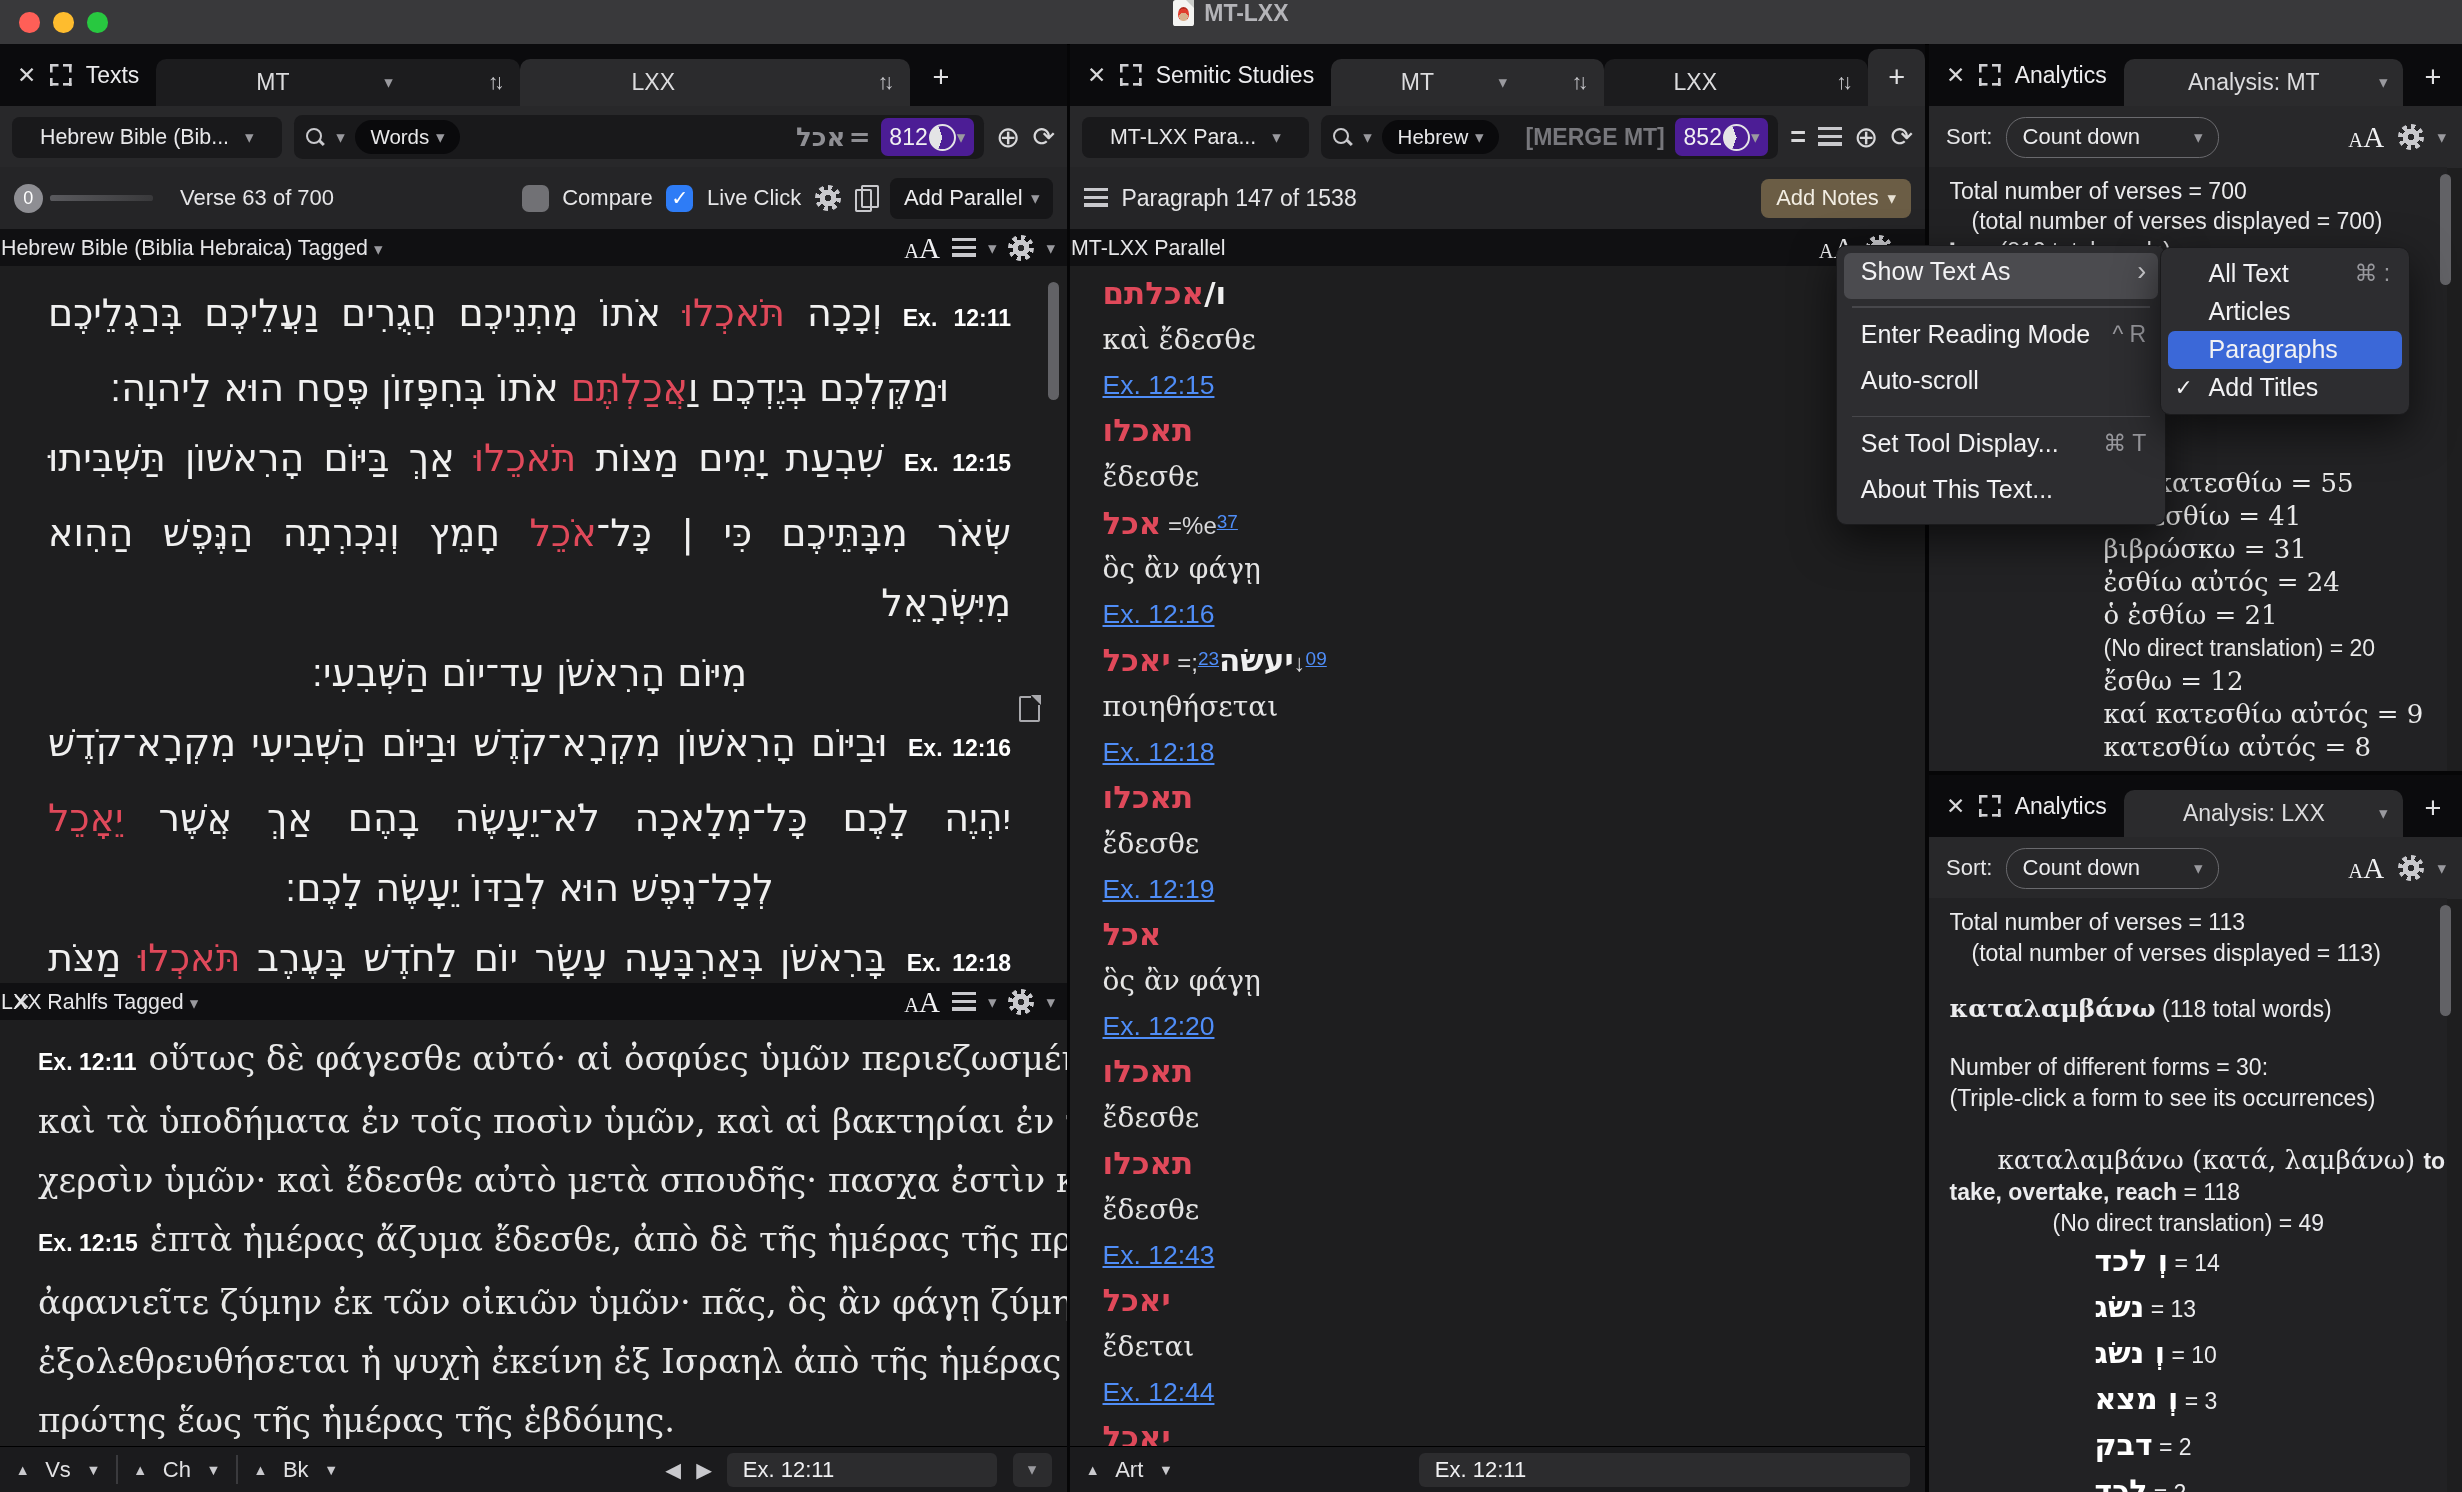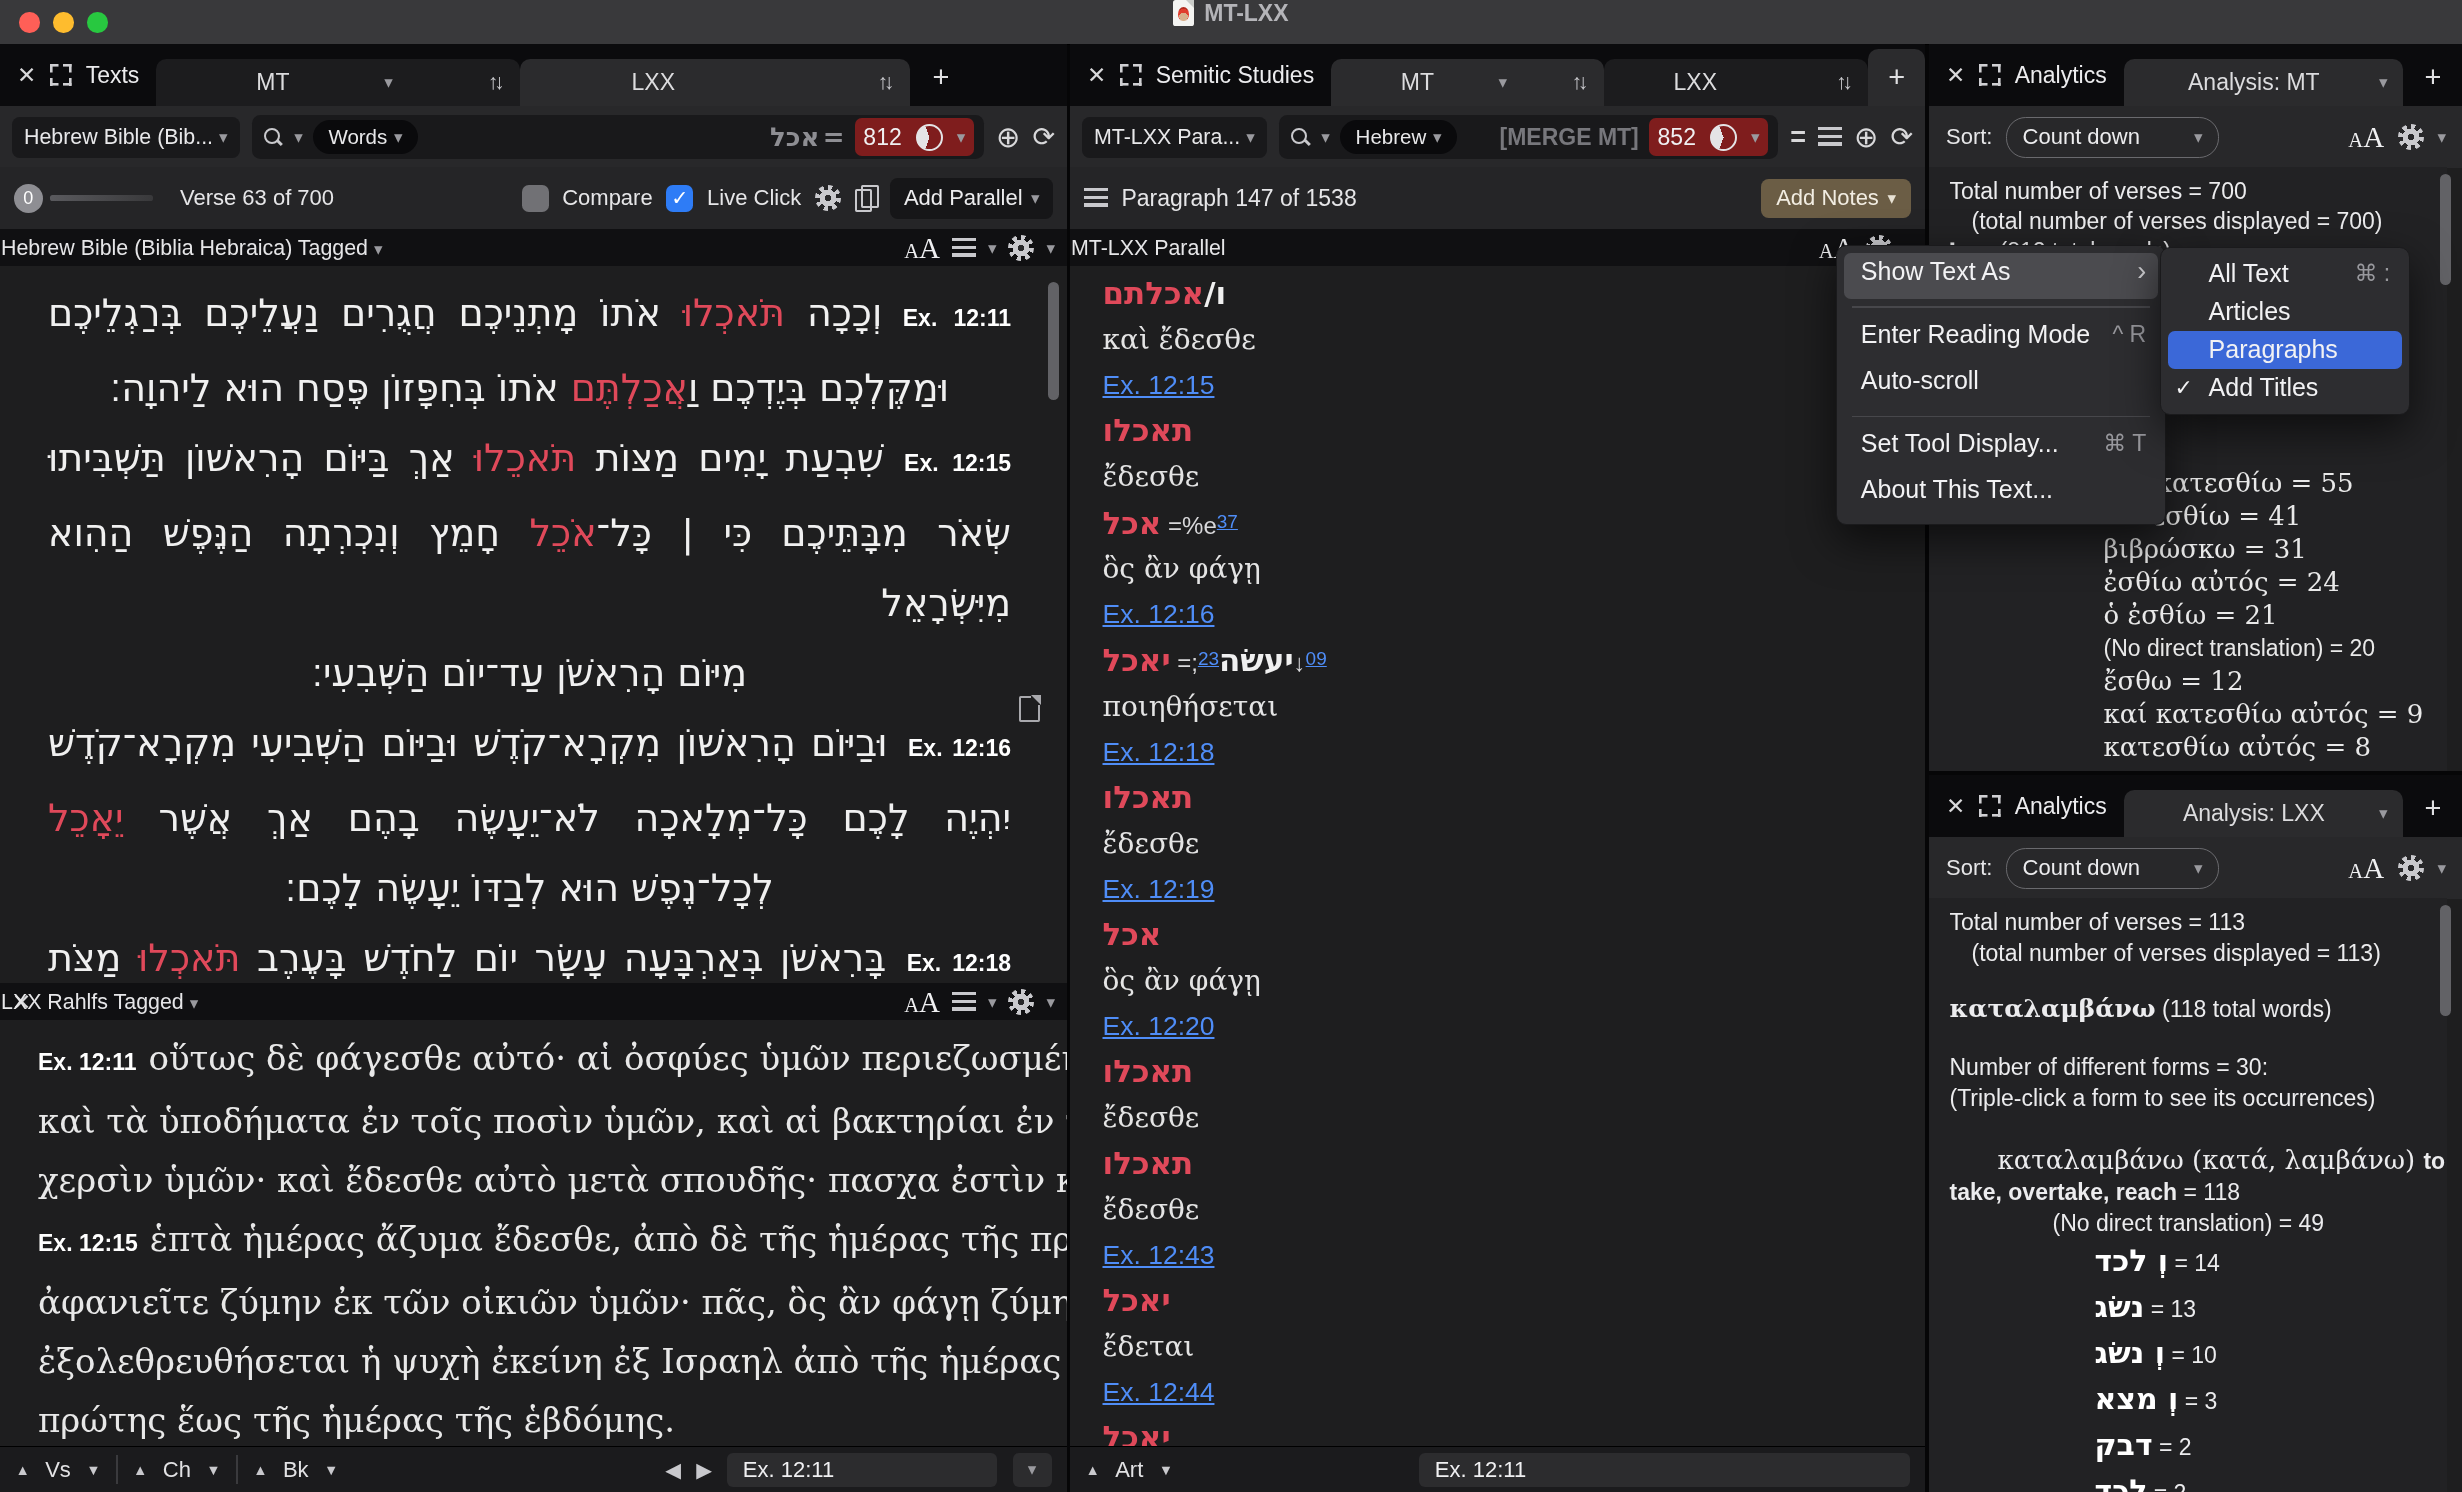--- a/index.html
+++ b/index.html
@@ -27,26 +27,26 @@
   .tgroup{display:flex;align-items:center;gap:13.7px;padding:0 17px;font-size:23px;color:#ececee;white-space:nowrap;}
   .tab{display:flex;align-items:center;justify-content:center;gap:10.3px;font-size:23px;color:#dcdcde;
        border-radius:10.3px 10.3px 0 0;margin-top:15px;padding:0 15.4px;white-space:nowrap;}
   .tab.lit{background:#2b2b2d}.tab.dim{background:#1c1c1e}
   .tab .sorticon{margin-left:auto;}
   .plustab{width:62px;display:flex;align-items:center;justify-content:center;font-size:29px;color:#e0e0e2;border-radius:10.3px 10.3px 0 0;margin-top:5.1px;}
   .plustab.lit{background:#2b2b2d}
   .sorticon{font-size:21.4px;letter-spacing:-4.3px;color:#c9c9cd;padding-right:4.3px;}
   
   .srow{position:absolute;left:0;top:62px;right:0;height:62px;background:#28282a;display:flex;align-items:center;gap:12px;padding:0 12px;box-sizing:border-box;}
-  .ddbtn{background:#19191b;border-radius:7.7px;height:41px;display:flex;align-items:center;gap:6px;padding:0 12px;font-size:21.4px;color:#e8e8ea;white-space:nowrap;}
+  .ddbtn{background:#19191b;border-radius:7.7px;height:41px;display:flex;align-items:center;gap:16px;padding:0 28px;font-size:21.4px;color:#e8e8ea;white-space:nowrap;}
   .caret{font-size:17px;color:#9a9a9f;}
   .sfield{flex:1;height:44px;background:#19191b;border-radius:8.5px;display:flex;align-items:center;gap:10.3px;padding:0 10.3px;box-sizing:border-box;min-width:0;}
   .pill{background:#0a0a0c;border-radius:20.5px;height:34px;display:flex;align-items:center;gap:6.8px;padding:0 15.4px;font-size:20.5px;color:#e8e8ea;white-space:nowrap;}
   .term{margin-left:auto;display:flex;align-items:center;gap:3.4px;color:#8e8e93;font-size:26px;font-family:"DejaVu Sans",sans-serif;font-weight:bold;}
-  .countbox{background:#7f1d1d;border-radius:6.8px;height:38px;display:flex;align-items:center;gap:14px;padding:0 8.5px;font-size:23px;color:#f0f0f2;}
+  .countbox{background:#4c1d95;border-radius:6.8px;height:38px;display:flex;align-items:center;gap:1px;padding:0 8.5px;font-size:23px;color:#f0f0f2;}
   .merge{color:#77777c;font-weight:bold;font-size:23px;margin-left:auto;}
   
   .icon-search{position:relative;width:22px;height:22px;flex:none;}
   .icon-search::before{content:"";position:absolute;left:1.7px;top:1.7px;width:12px;height:12px;border:2.6px solid #c9c9cd;border-radius:50%;}
   .icon-search::after{content:"";position:absolute;left:14.5px;top:14.5px;width:6.8px;height:2.6px;background:#c9c9cd;transform:rotate(45deg);}
   .icon-pie{width:27px;height:27px;border-radius:50%;border:2.6px solid #e4e4e6;box-sizing:border-box;
             background:conic-gradient(from 200deg,#e4e4e6 0 140deg,transparent 140deg 360deg);flex:none;}
   .icon-gear{width:26px;height:26px;border-radius:50%;flex:none;
      background:radial-gradient(circle,#28282a 0 3.4px,transparent 3.4px),
                 repeating-conic-gradient(#c9c9cd 0 22deg,transparent 22deg 45deg),

